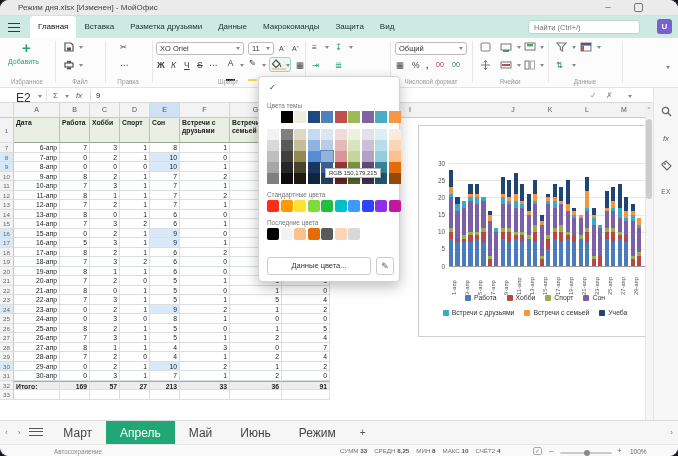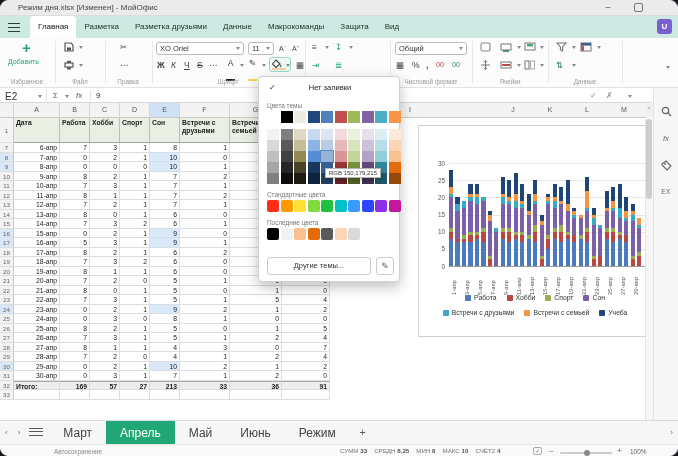--- a/index.html
+++ b/index.html
@@ -98,27 +98,28 @@
   <div id="titlebar" class="abs">
     <div id="title" class="abs">Режим дня.xlsx [Изменен] - МойОфис</div>
     <div class="winbtn abs" style="left:602px;">–</div>
     <div id="btn-max" class="abs" style="left:634px;"></div>
   </div>
 
   <div id="menubar" class="abs">
     <div id="burger" class="abs"></div>
     <div id="menu-tabs" class="abs">
         <div class="mtab active">Главная</div>
-        <div class="mtab">Разметка</div>
+        <div class="mtab">Вставка</div>
         <div class="mtab">Разметка друзьями</div>
         <div class="mtab">Данные</div>
         <div class="mtab">Макрокоманды</div>
         <div class="mtab">Защита</div>
         <div class="mtab">Вид</div>
       </div>
+    <input id="searchbox" class="abs" placeholder="Найти (Ctrl+/)" style="">
     <div id="avatar" class="abs">U</div>
   </div>
 
   <div id="toolbar" class="abs">
     <div id="addplus" class="abs" style="left:22px;top:1px;">+</div>
     <div id="addlbl" class="abs" style="left:8px;top:20px;">Добавить</div>
     <div class="tsep abs" style="left:55px"></div>
       <div class="tsep abs" style="left:105px"></div>
     <div class="tsep abs" style="left:152px"></div>
       <div class="tsep abs" style="left:305px"></div>
@@ -255,21 +256,21 @@
       <div class="glabel abs" style="left: 40px; width: 80px; top: 78px;">Файл</div>
       <div class="glabel abs" style="left: 88px; width: 80px; top: 78px;">Правка</div>
       <div class="glabel abs" style="left: 188px; width: 80px; top: 78px;">Шрифт</div>
       <div class="glabel abs" style="left: 307px; width: 80px; top: 78px;">Выравнивание</div>
       <div class="glabel abs" style="left: 391px; width: 80px; top: 78px;">Числовой формат</div>
       <div class="glabel abs" style="left: 470px; width: 80px; top: 78px;">Ячейки</div>
       <div class="glabel abs" style="left: 545px; width: 80px; top: 78px;">Данные</div>
     </div>
 
   <div id="fbar" class="abs">
-    <div class="abs" style="left:5px;top:3px;font-size:10px;color:#333;">E2</div>
+    <div class="abs" style="left:16px;top:3px;font-size:12px;color:#333;">E2</div>
     <span class="chev abs" style="left:36px;top:7px;"></span>
     <div class="fsep abs" style="left:46px;"></div>
     <div class="ficon abs" style="left:53px;top:3px;">Σ</div>
     <span class="chev abs" style="left:63px;top:7px;"></span>
     <div class="ficon abs" style="left:76px;top:3px;font-style:italic;">fx</div>
     <div class="fsep abs" style="left:90px;"></div>
     <div class="abs" style="left:96px;top:3px;font-size:7.5px;color:#222;">9</div>
     <div class="abs" style="left:590px;top:3px;font-size:8px;color:#888;">✓</div>
     <div class="abs" style="left:606px;top:3px;font-size:8px;color:#888;">✗</div>
     <span class="chev abs" style="left:626px;top:7px;"></span>
@@ -925,21 +926,20 @@
   <div class="spicon abs" style="top:160px;">
       <svg width="11" height="11" style="margin:0 auto">
         <path d="M1 4 L5 1 L10 6 L6 10 L1 5 Z" fill="none" stroke="#666" stroke-width="1.1"></path>
         <circle cx="4" cy="4" r="0.9" fill="#666"></circle>
       </svg>
     </div>
   <div class="spicon abs" style="top:188px;font-size:6.5px;letter-spacing:0.5px;">ЕХ</div>
 
   <div id="dropdown" class="abs">
     <div class="abs" style="left:10px;top:6px;font-size:8px;color:#333;">✓</div>
-    <div class="abs" style="left:0;top:6px;width:142px;text-align:center;font-size:7.5px;color:#222;">Нет заливки</div>
     <div class="ddlabel abs" style="top:25px;">Цвета темы</div>
     <div id="themerow" class="swrow abs" style="top:34px;">
         <div class="sw" style="background: rgb(255, 255, 255);"></div>
         <div class="sw" style="background: rgb(0, 0, 0);"></div>
         <div class="sw" style="background: rgb(238, 236, 225);"></div>
         <div class="sw" style="background: rgb(31, 73, 125);"></div>
         <div class="sw" style="background: rgb(79, 129, 189);"></div>
         <div class="sw" style="background: rgb(192, 80, 77);"></div>
         <div class="sw" style="background: rgb(155, 187, 89);"></div>
         <div class="sw" style="background: rgb(128, 100, 162);"></div>
@@ -1034,21 +1034,21 @@
     <div class="ddlabel abs" style="top:142px;">Последние цвета</div>
     <div id="recrow" class="swrow abs" style="top:151px;">
         <div class="sw r" style="background: rgb(0, 0, 0);"></div>
         <div class="sw r" style="background: rgb(242, 242, 242);"></div>
         <div class="sw r" style="background: rgb(250, 192, 143);"></div>
         <div class="sw r" style="background: rgb(227, 108, 9);"></div>
         <div class="sw r" style="background: rgb(89, 89, 89);"></div>
         <div class="sw r" style="background: rgb(251, 213, 181);"></div>
         <div class="sw r" style="background: rgb(217, 217, 217);"></div>
       </div>
-    <div id="othercolors" class="abs">Другие темы...</div>
+    <div id="othercolors" class="abs">Данные цвета...</div>
     <div id="eyedrop" class="abs">✎</div>
     <div id="tooltip" class="abs">RGB 150,179,215</div>
   </div>
 
   <div id="tabbar" class="abs">
     <div class="navb">‹</div>
     <div class="navb">›</div>
     <div id="tabburger"></div>
     <div id="sheettabs" style="display:flex;">
         <div class="stab">Март</div>

